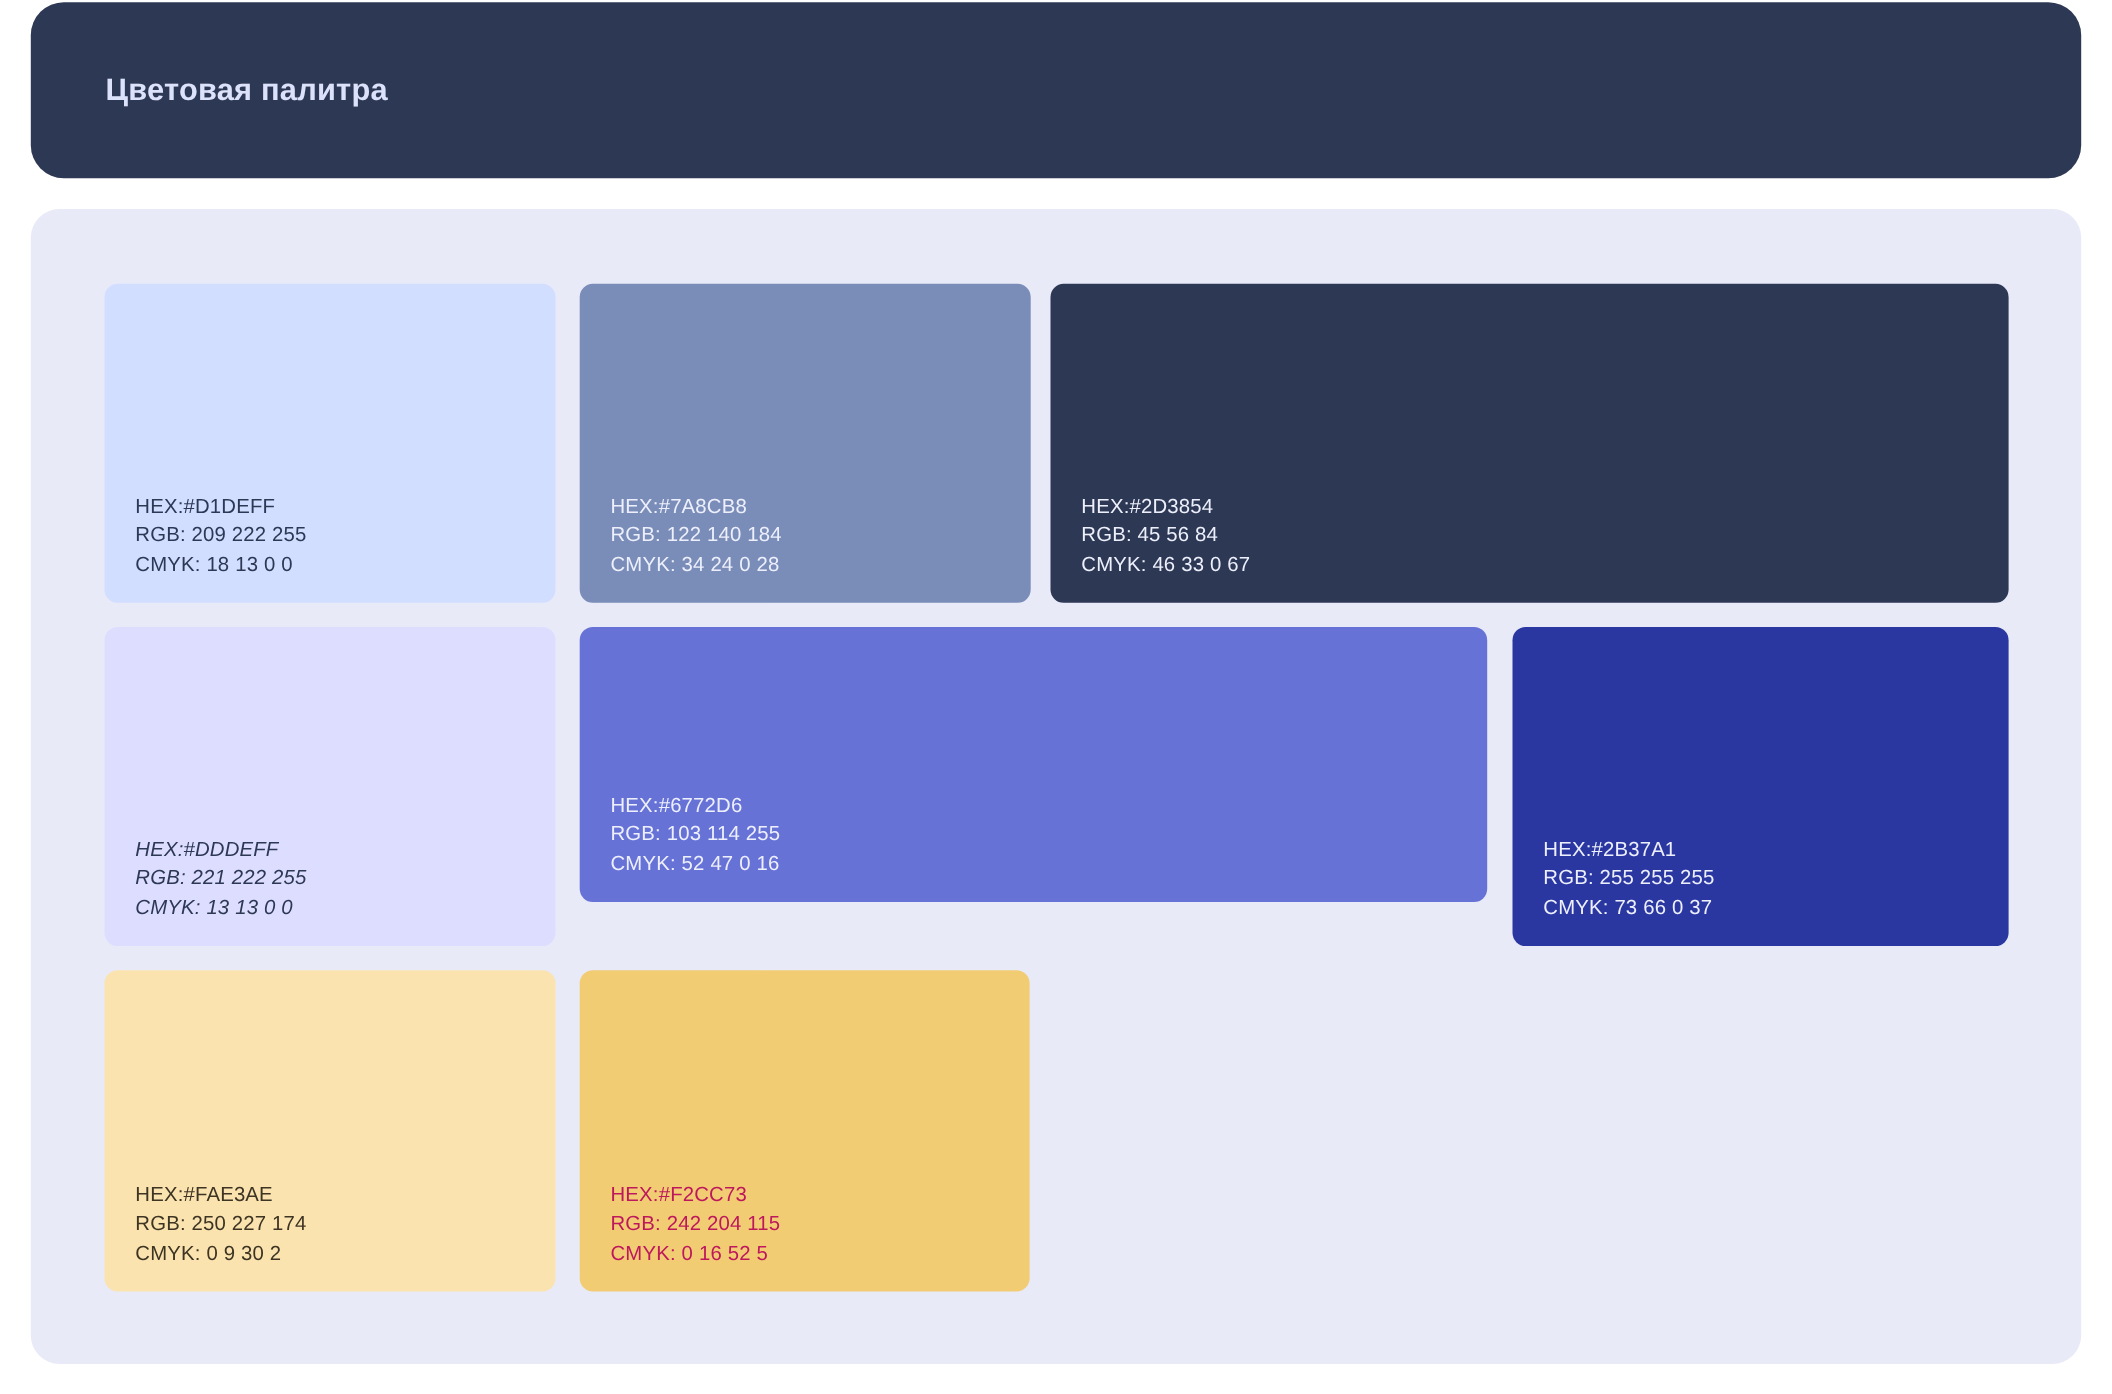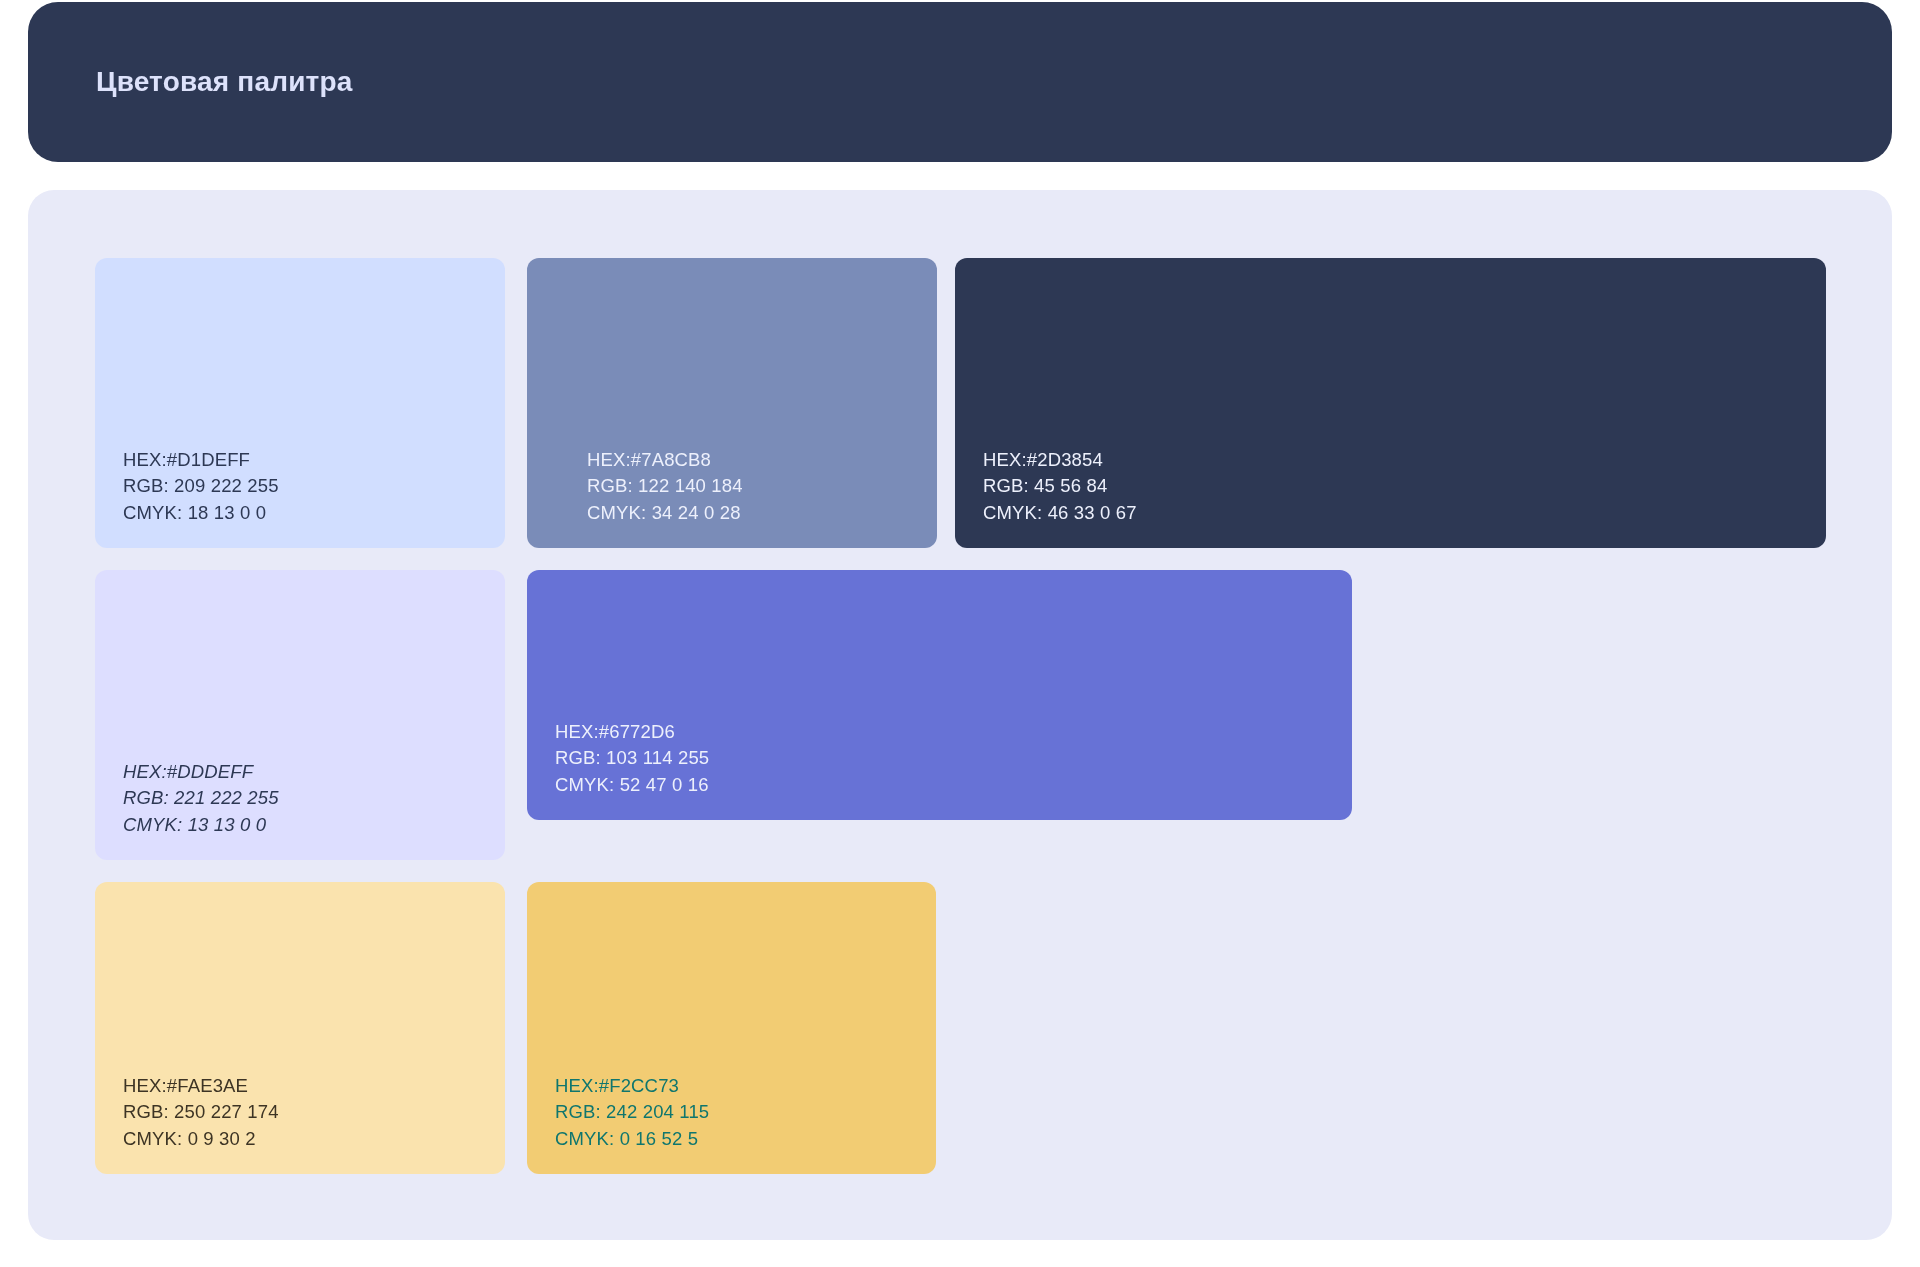--- a/index.html
+++ b/index.html
@@ -109,21 +109,21 @@
 
     <div class="swatch s1 tone-dark" style="background: rgb(209, 222, 255);">
       <div class="swatch-info" style="color: rgb(45, 56, 84);">
         <span class="line">HEX:#D1DEFF</span>
         <span class="line">RGB: 209 222 255</span>
         <span class="line">CMYK: 18 13 0 0</span>
       </div>
     </div>
 
     <div class="swatch s2 tone-light" style="background: rgb(122, 140, 184);">
-      <div class="swatch-info" style="color: rgb(237, 240, 252); margin-left: 32px;">
+      <div class="swatch-info" style="color: rgb(237, 240, 252);">
         <span class="line">HEX:#7A8CB8</span>
         <span class="line">RGB: 122 140 184</span>
         <span class="line">CMYK: 34 24 0 28</span>
       </div>
     </div>
 
     <div class="swatch s3 tone-light" style="background: rgb(45, 56, 84);">
       <div class="swatch-info" style="color: rgb(237, 240, 252);">
         <span class="line">HEX:#2D3854</span>
         <span class="line">RGB: 45 56 84</span>
@@ -140,31 +140,38 @@
     </div>
 
     <div class="swatch s5 tone-light" style="background: rgb(103, 114, 214);">
       <div class="swatch-info" style="color: rgb(237, 240, 252);">
         <span class="line">HEX:#6772D6</span>
         <span class="line">RGB: 103 114 255</span>
         <span class="line">CMYK: 52 47 0 16</span>
       </div>
     </div>
 
+    <div class="swatch s6 tone-light" style="background: rgb(43, 55, 161);">
+      <div class="swatch-info" style="color: rgb(237, 240, 252);">
+        <span class="line">HEX:#2B37A1</span>
+        <span class="line">RGB: 255 255 255</span>
+        <span class="line">CMYK: 73 66 0 37</span>
+      </div>
+    </div>
 
     <div class="swatch s7 tone-brown" style="background: rgb(250, 227, 174);">
       <div class="swatch-info" style="color: rgb(61, 52, 36);">
         <span class="line">HEX:#FAE3AE</span>
         <span class="line">RGB: 250 227 174</span>
         <span class="line">CMYK: 0 9 30 2</span>
       </div>
     </div>
 
     <div class="swatch s8 tone-brown" style="background: rgb(242, 204, 115);">
-      <div class="swatch-info" style="color: #0f766e;">
+      <div class="swatch-info" style="color: #be185d;">
         <span class="line">HEX:#F2CC73</span>
         <span class="line">RGB: 242 204 115</span>
         <span class="line">CMYK: 0 16 52 5</span>
       </div>
     </div>
 
 
   </div>
 </div>
 

